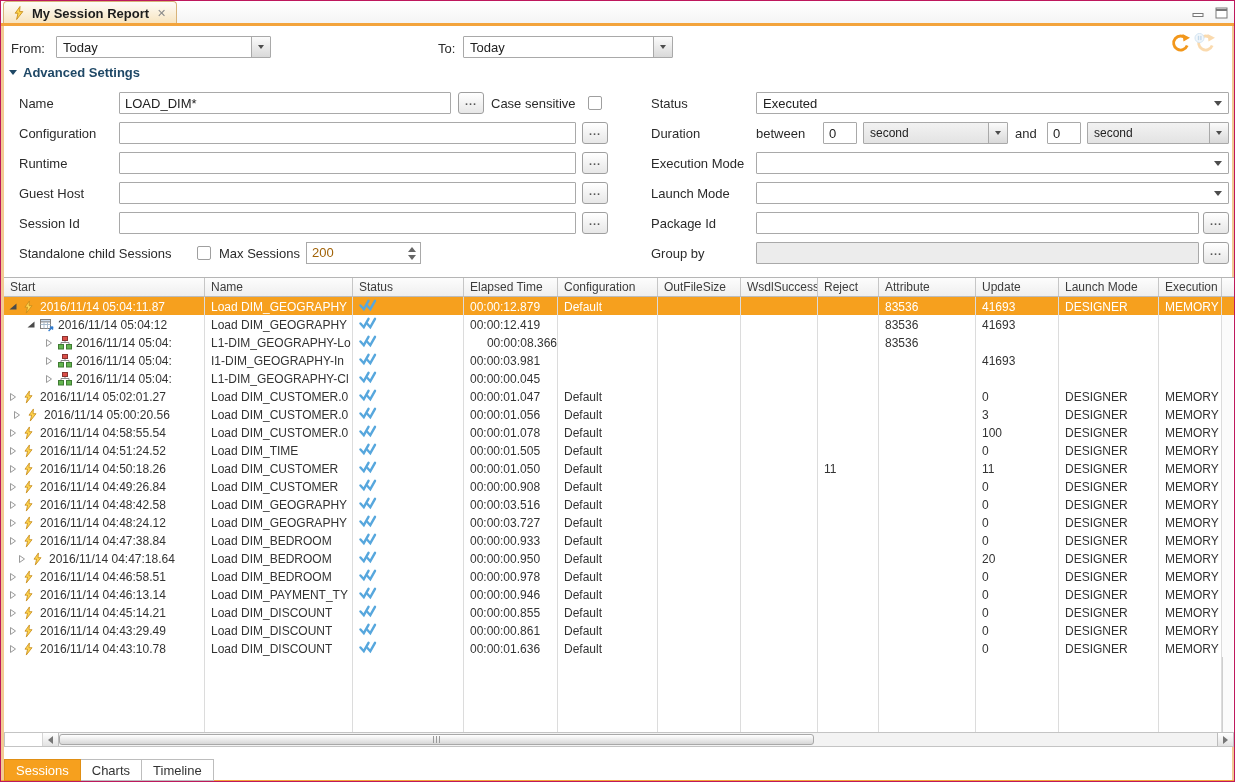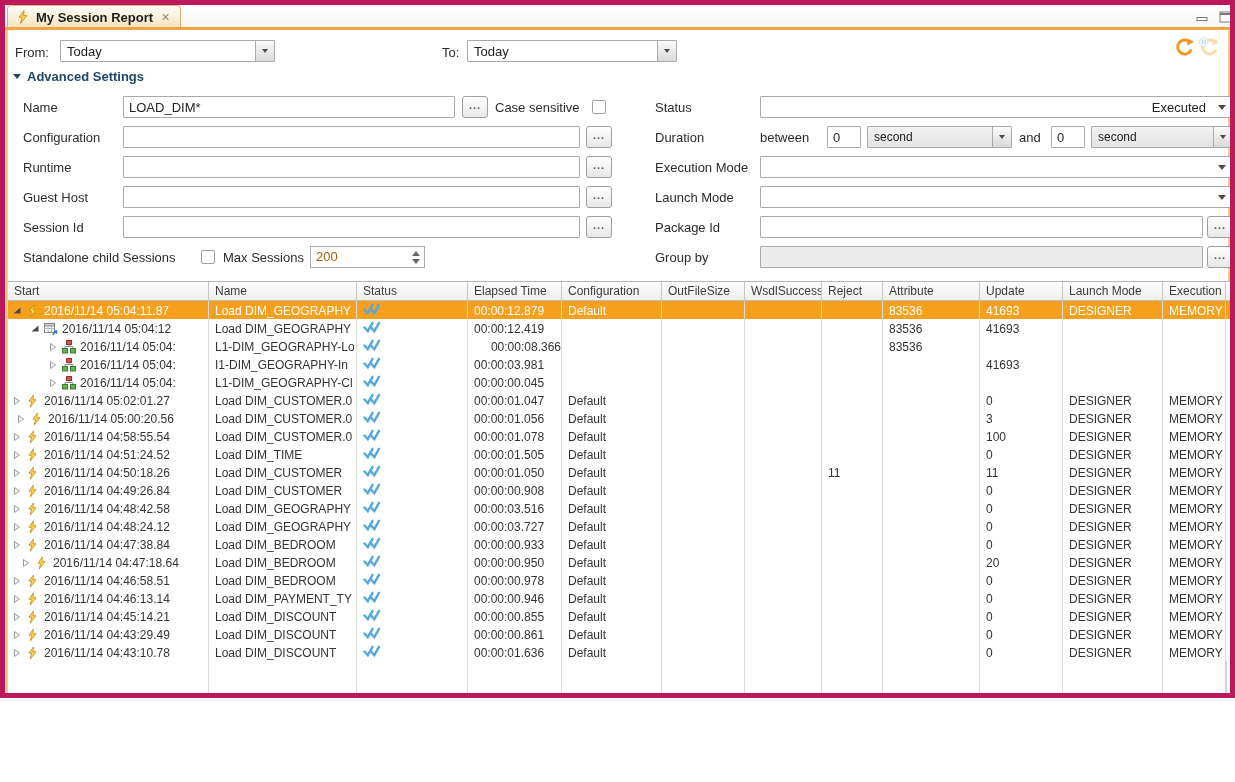--- a/index.html
+++ b/index.html
@@ -1,17 +1,17 @@
 <!DOCTYPE html>
 <html><head>
 <meta charset="utf-8">
 <style>
   * { margin:0; padding:0; box-sizing:border-box; }
   html,body { width:1235px; height:782px; background:#fff; font-family:"Liberation Sans","DejaVu Sans",sans-serif; }
-  .app { position:relative; width:1235px; height:698px; background:#fff; overflow:hidden; border:5px solid #be185d; }
+  .app { position:relative; width:1235px; height:782px; background:#fff; overflow:hidden; border:1px solid #be185d; }
 
   
   .tabstrip { position:absolute; left:0; top:0; width:1235px; height:22px; background:linear-gradient(#ffffff,#f4f4f4); }
   .tabline  { position:absolute; left:0; top:22px; width:1235px; height:3px; background:#f3a43c; }
   .view-tab { position:absolute; left:2px; top:0; height:23px; display:flex; align-items:center; gap:6px; padding:0 10px 0 8px;
               background:linear-gradient(#fefcf8,#f7e3bd); border:1px solid #d8b379; border-bottom:none; border-radius:4px 4px 0 0; }
   .view-tab .title { font-size:13px; color:#1d1d1d; font-weight:bold; white-space:nowrap; }
   .view-tab .close { font-size:11px; color:#8a8a8a; font-weight:bold; cursor:pointer; padding-left:2px; }
   .winbtns { position:absolute; right:8px; top:4px; display:flex; gap:10px; }
 
@@ -174,21 +174,21 @@
   <div class="lbl" style="left:218px; top:245px;">Max Sessions</div>
   <div class="spinner" style="left:305px; top:241px; width:115px;">
     <span class="sval">200</span>
     <span class="arrs">
         <span class="tri-up"></span>
         <span class="tri-dn"></span>
       </span>
   </div>
 
   <div class="lbl" style="left:650px; top:95px;">Status</div>
-  <div class="combo flat" style="left:755px; top:91px; width:473px;text-align:right;">
+  <div class="combo flat" style="left:755px; top:91px; width:473px;">
     <span class="val">Executed</span>
     <span class="flatarrow">
         <span class="tri"></span>
       </span>
   </div>
 
   <div class="lbl" style="left:650px; top:125px;">Duration</div>
   <div class="lbl" style="left:755px; top:125px;">between</div>
   <input class="txt" style="left: 822px; top: 121px; width: 34px;" value="0">
   <div class="combo grayc" style="left:862px; top:121px; width:145px;">

